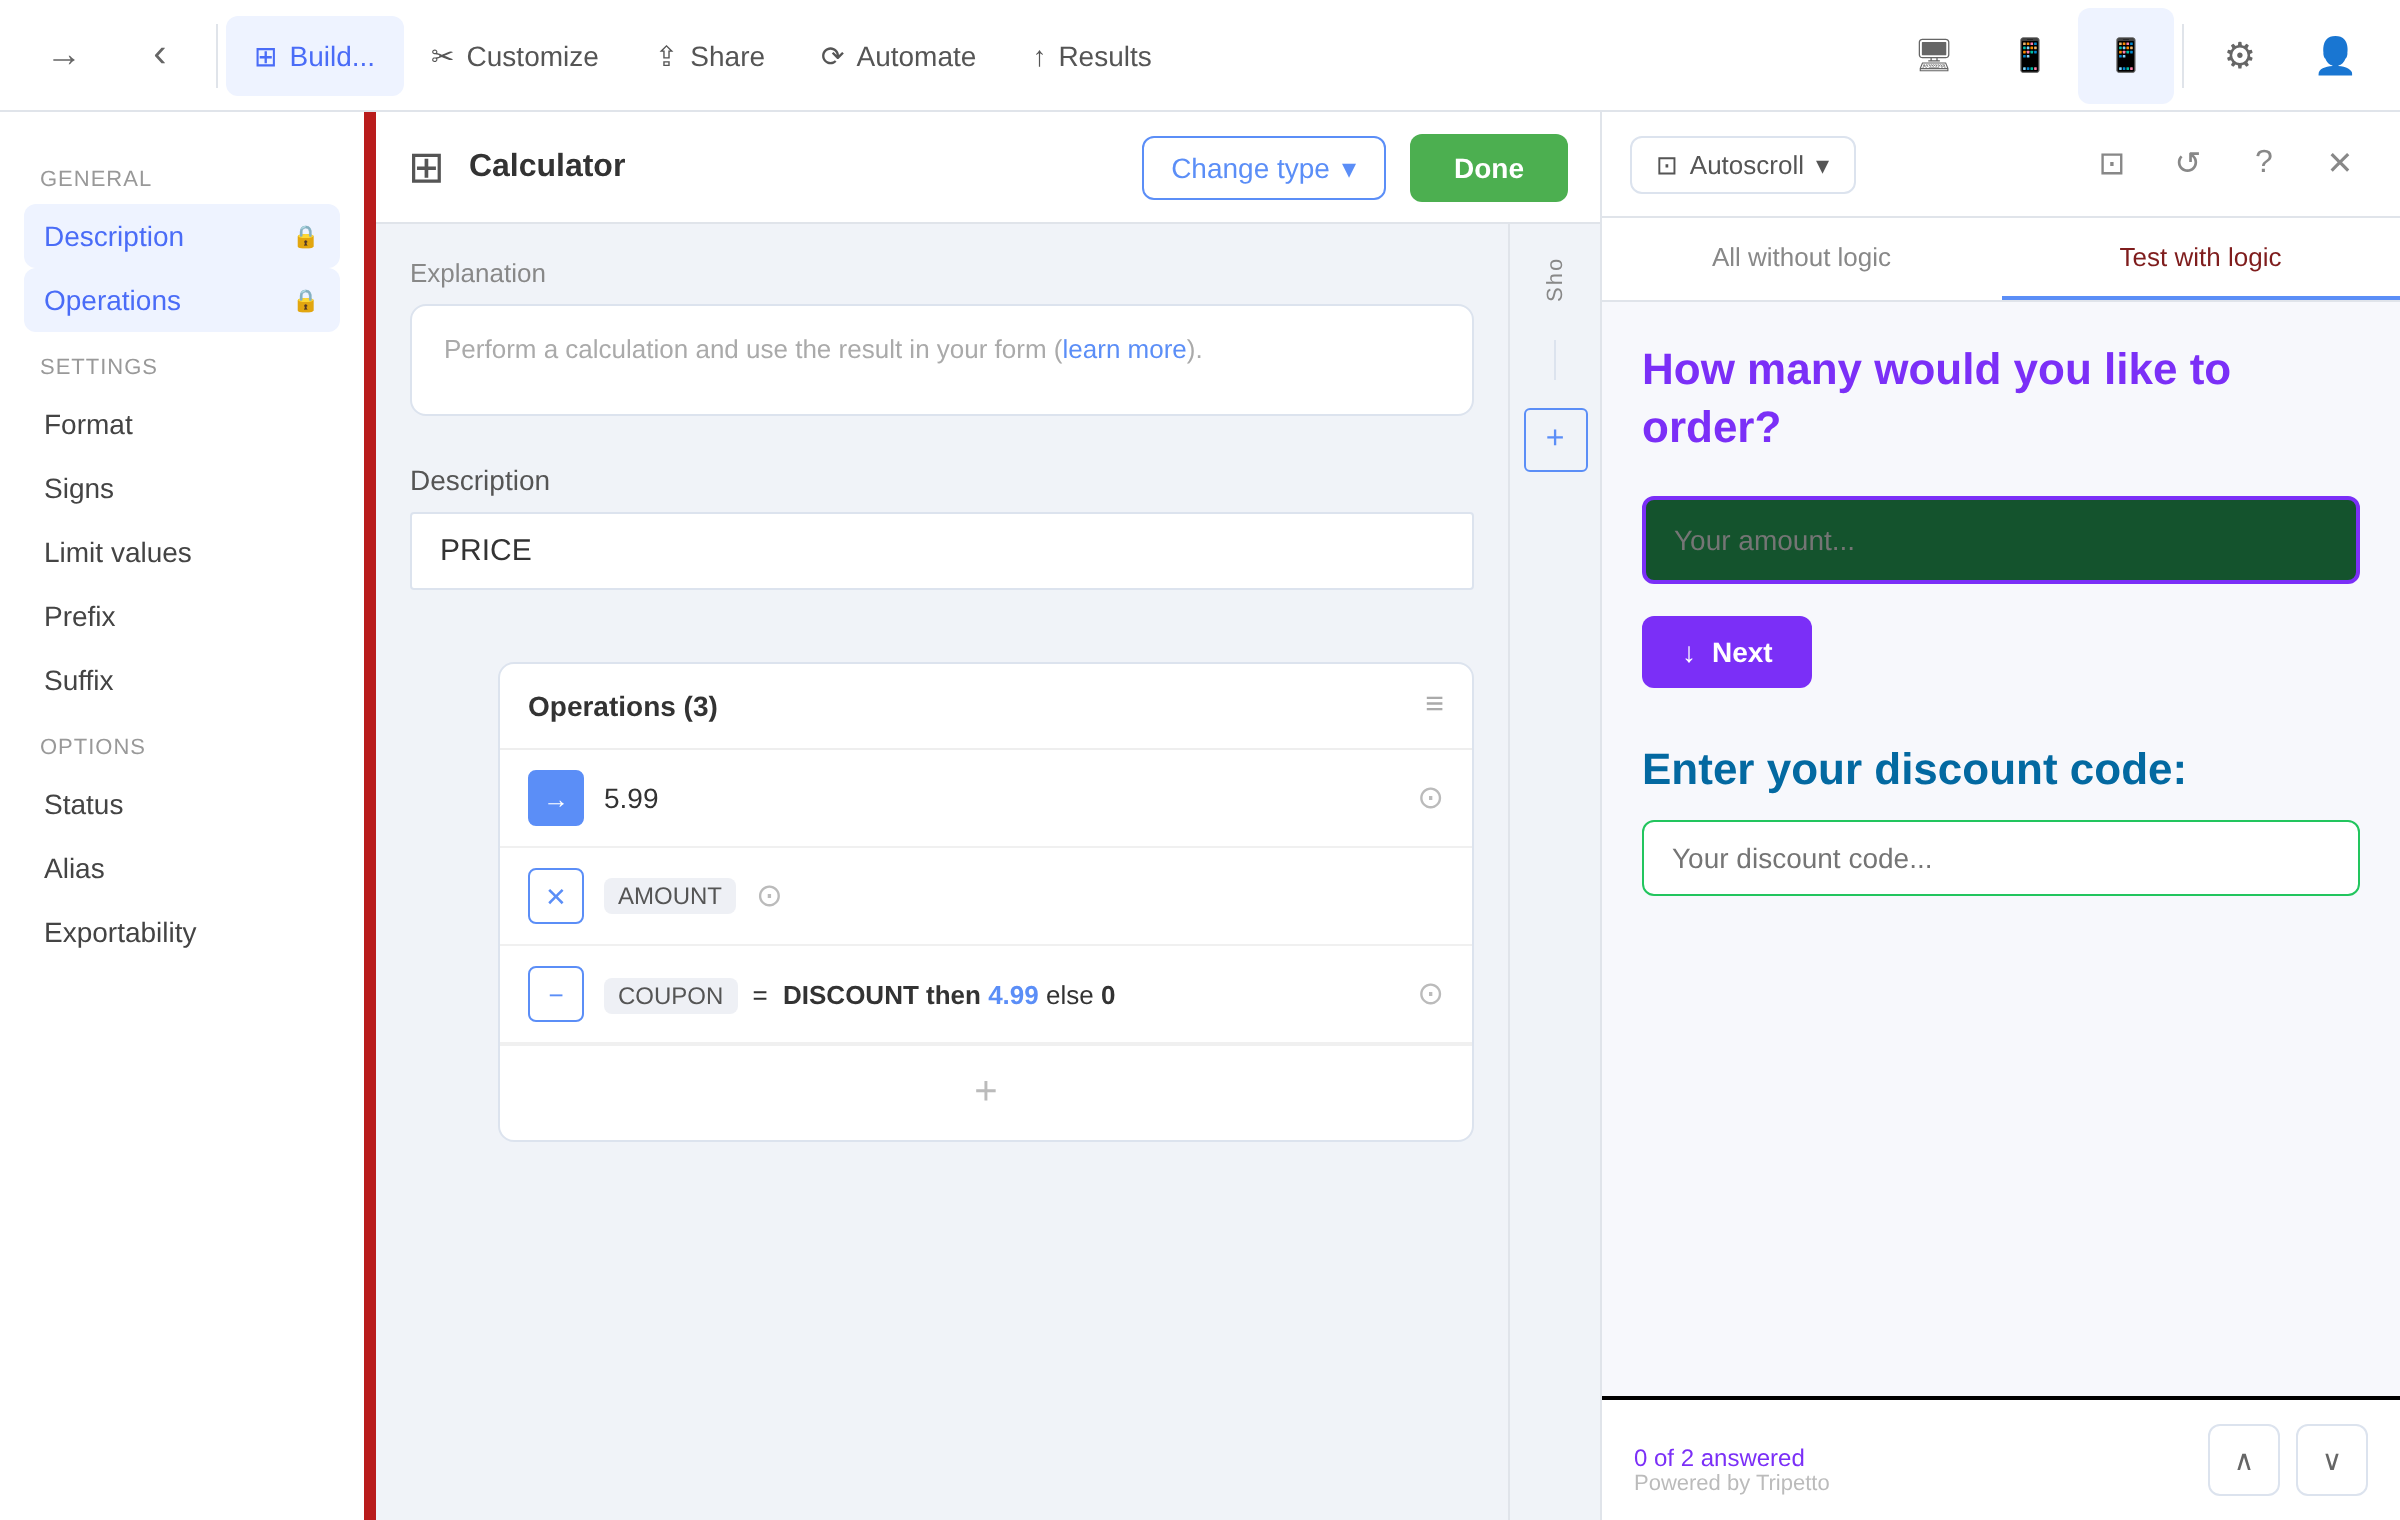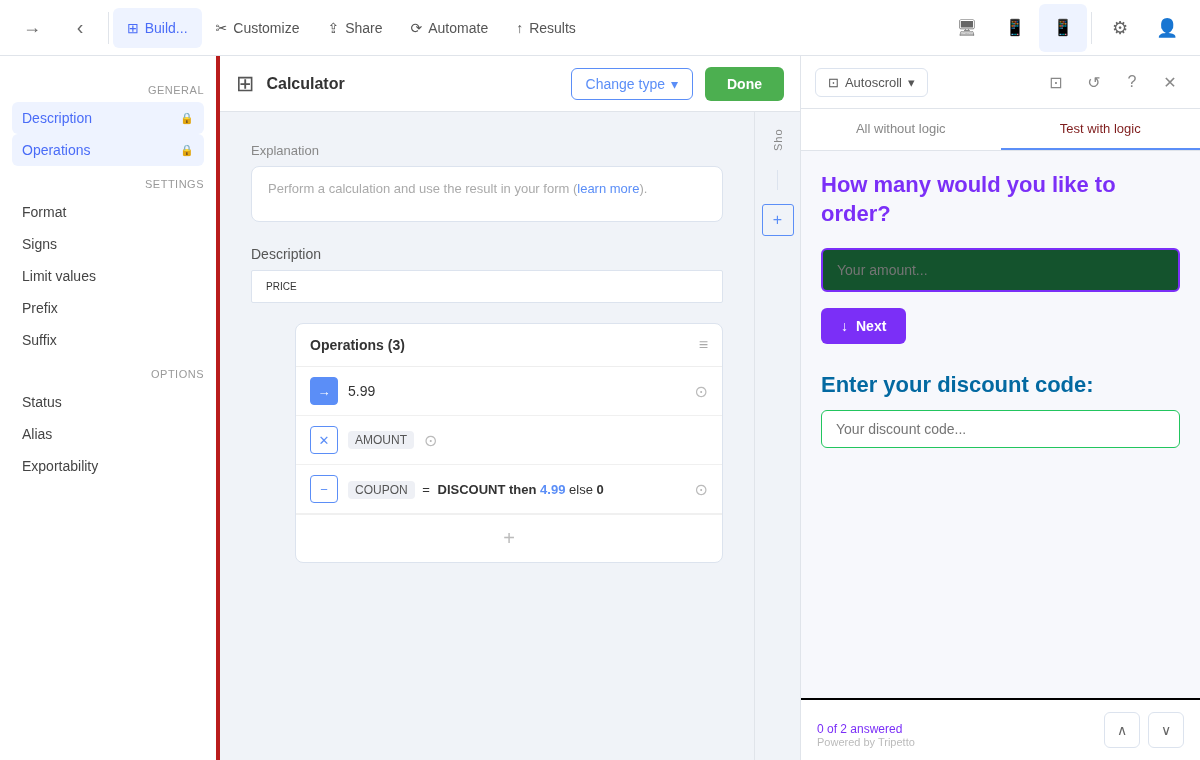--- a/index.html
+++ b/index.html
@@ -9,43 +9,43 @@
     .top-nav { background: #fff; border-bottom: 1px solid #e0e4ea; height: 56px; display: flex; align-items: center; padding: 0 8px; gap: 0; flex-shrink: 0; }
     .nav-icon-btn { width: 48px; height: 48px; display: flex; align-items: center; justify-content: center; cursor: pointer; border-radius: 6px; border: none; background: none; color: #666; font-size: 18px; }
     .nav-divider { width: 1px; height: 32px; background: #e0e4ea; margin: 0 4px; }
     .nav-tab { display: flex; align-items: center; gap: 6px; padding: 8px 14px; cursor: pointer; border-radius: 6px; font-size: 14px; color: #555; border: none; background: none; height: 40px; }
     .nav-tab.active { background: #eef3ff; color: #4a6cf7; }
 
     
     .main-area { display: flex; flex: 1; overflow: hidden; }
 
     
-    .sidebar { width: 220px; background: #fff; border-right: 4px solid #b91c1c; padding: 16px 12px; overflow-y: auto; flex-shrink: 0; text-align: right; }
+    .sidebar { width: 188px; background: #fff; border-right: 6px solid #b91c1c; padding: 16px 12px; overflow-y: auto; flex-shrink: 0; }
     .sidebar-section-label { font-size: 11px; color: #999; text-transform: uppercase; letter-spacing: 0.5px; margin: 12px 0 6px 8px; }
     .sidebar-item { display: flex; align-items: center; gap: 8px; padding: 8px 10px; border-radius: 6px; cursor: pointer; font-size: 14px; color: #444; }
     .sidebar-item.active { background: #eef3ff; color: #4a6cf7; font-weight: 500; }
     .sidebar-item .lock-icon { margin-left: auto; font-size: 11px; color: #aaa; }
 
     
     .calc-header { background: #fff; border-bottom: 1px solid #e0e4ea; height: 56px; display: flex; align-items: center; padding: 0 16px; gap: 12px; flex-shrink: 0; }
     .calc-icon { font-size: 22px; color: #555; }
     .calc-title { font-size: 16px; font-weight: 600; color: #333; flex: 1; }
     .change-type-btn { display: flex; align-items: center; gap: 6px; border: 1.5px solid #5b8ef7; border-radius: 6px; padding: 7px 14px; background: #fff; color: #5b8ef7; font-size: 14px; cursor: pointer; }
     .done-btn { background: #4caf50; color: #fff; border: none; border-radius: 6px; padding: 9px 22px; font-size: 14px; font-weight: 600; cursor: pointer; }
 
     
     .content-layout { display: flex; flex: 1; overflow: hidden; }
 
     
-    .center-panel { flex: 1; background: #f0f3f8; padding: 31px; overflow-y: auto; }
+    .center-panel { flex: 1; background: #f0f3f8; padding: 17px; overflow-y: auto; }
     .section-label { font-size: 13px; color: #888; margin-bottom: 8px; font-weight: 500; }
     .explanation-box { background: #fff; border: 1px solid #dce3ee; border-radius: 8px; padding: 14px 16px; color: #aaa; font-size: 13px; margin-bottom: 24px; min-height: 56px; }
     .explanation-box a { color: #5b8ef7; text-decoration: none; }
     .description-label { font-size: 14px; color: #555; font-weight: 500; margin-bottom: 8px; }
-    .description-input { background: #fff; border: 1.5px solid #dce3ee; border-radius: 2px; padding: 10px 14px; font-size: 10px; color: #333; width: 100%; margin-bottom: 20px; outline: none; }
+    .description-input { background: #fff; border: 1.5px solid #dce3ee; border-radius: 2px; padding: 10px 14px; font-size: 15px; color: #333; width: 100%; margin-bottom: 36px; outline: none; }
 
     
     .operations-box { background: #fff; border: 1.5px solid #dce3ee; border-radius: 8px; padding: 0; margin-left: 44px; }
     .operations-header { display: flex; align-items: center; justify-content: space-between; padding: 12px 14px; border-bottom: 1px solid #eee; }
     .operations-title { font-size: 14px; font-weight: 600; color: #333; }
     .ops-menu-icon { color: #aaa; font-size: 16px; cursor: pointer; }
     .op-row { display: flex; align-items: center; gap: 10px; padding: 10px 14px; border-bottom: 1px solid #f0f0f0; }
     .op-row:last-child { border-bottom: none; }
     .op-icon-btn { width: 28px; height: 28px; display: flex; align-items: center; justify-content: center; border-radius: 4px; border: 1.5px solid #aaa; font-size: 13px; flex-shrink: 0; }
     .op-icon-btn.blue-arrow { background: #5b8ef7; border-color: #5b8ef7; color: #fff; }

